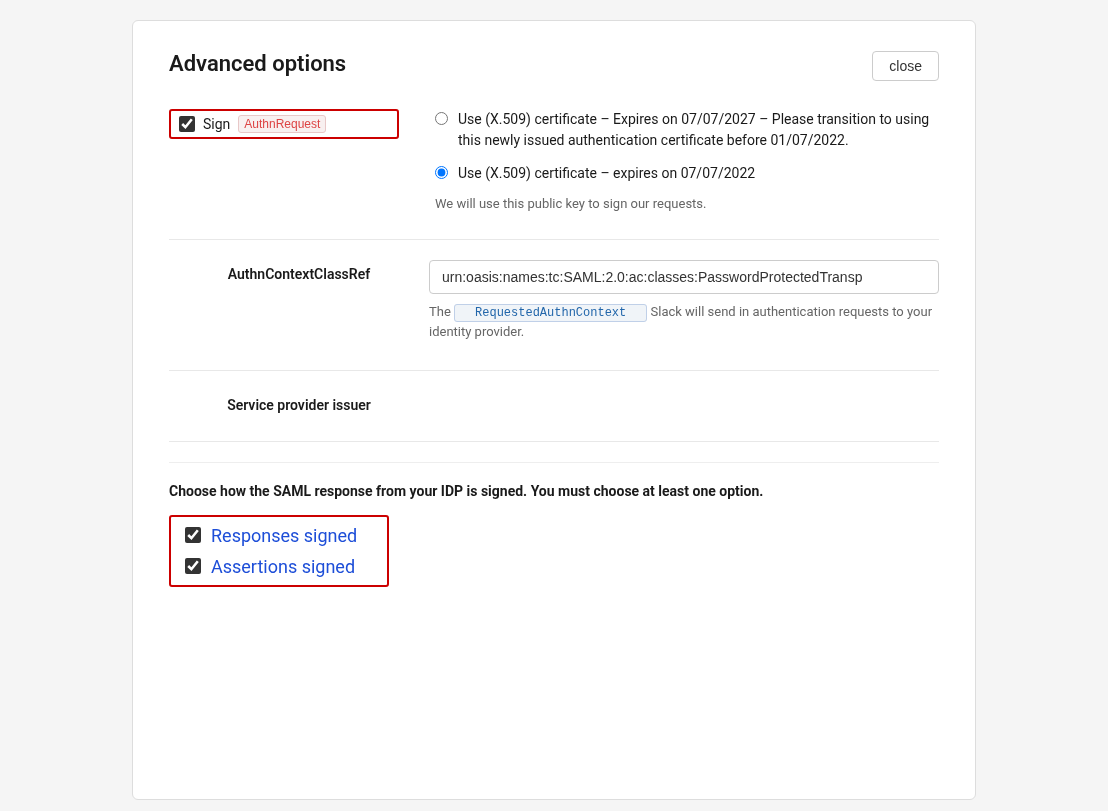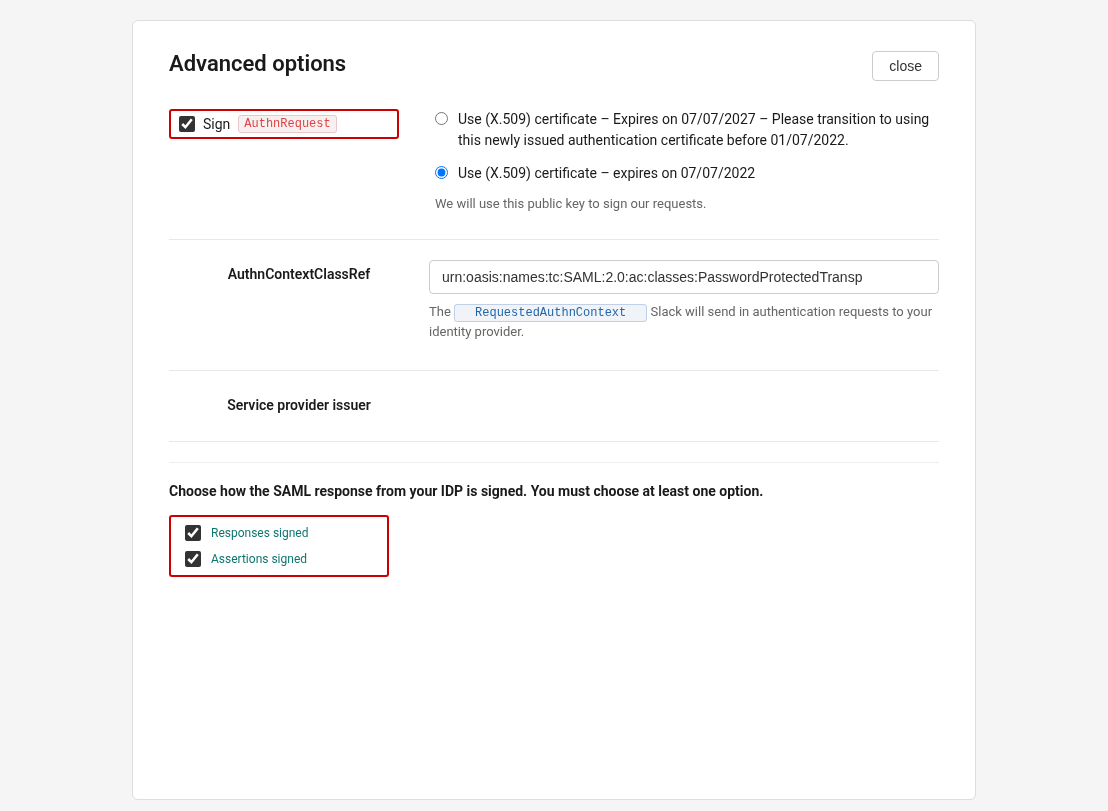--- a/index.html
+++ b/index.html
@@ -79,21 +79,21 @@
       width: 16px;
       height: 16px;
       cursor: pointer;
       accent-color: #333;
     }
     .sign-label-text {
       font-size: 14px;
       color: #1a1a1a;
     }
     .code-tag {
-      font-family: Liberation Mono, monospace;
+      font-family: Liberation Sans, sans-serif;
       font-size: 12px;
       color: #d44;
       background: #f8f0f0;
       border: 1px solid #e8c8c8;
       border-radius: 3px;
       padding: 1px 5px;
     }
     .code-tag-blue {
       font-family: 'Courier New', monospace;
       font-size: 12px;
@@ -220,22 +220,22 @@
       margin-bottom: 10px;
     }
     .checkbox-item:last-child { margin-bottom: 0; }
     .checkbox-item input[type="checkbox"] {
       width: 16px;
       height: 16px;
       cursor: pointer;
       accent-color: #333;
     }
     .checkbox-item-label {
-      font-size: 12px;
-      color: #0f766e;
+      font-size: 18px;
+      color: #1d4ed8;
     }
 
     .divider {
       height: 1px;
       background: #e8e8e8;
       margin: 20px 0;
     }
   </style>
 </head>
 <body>

